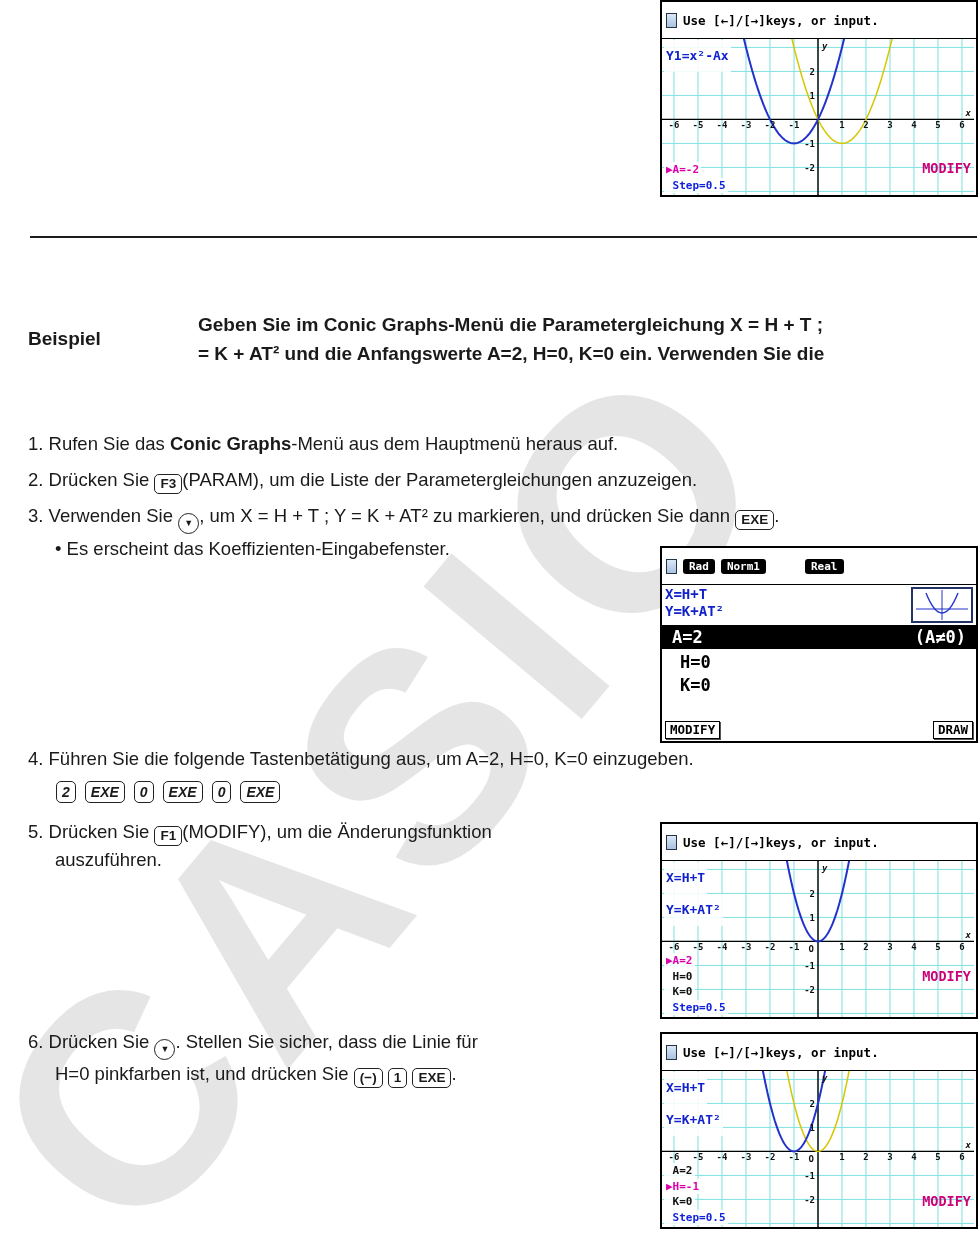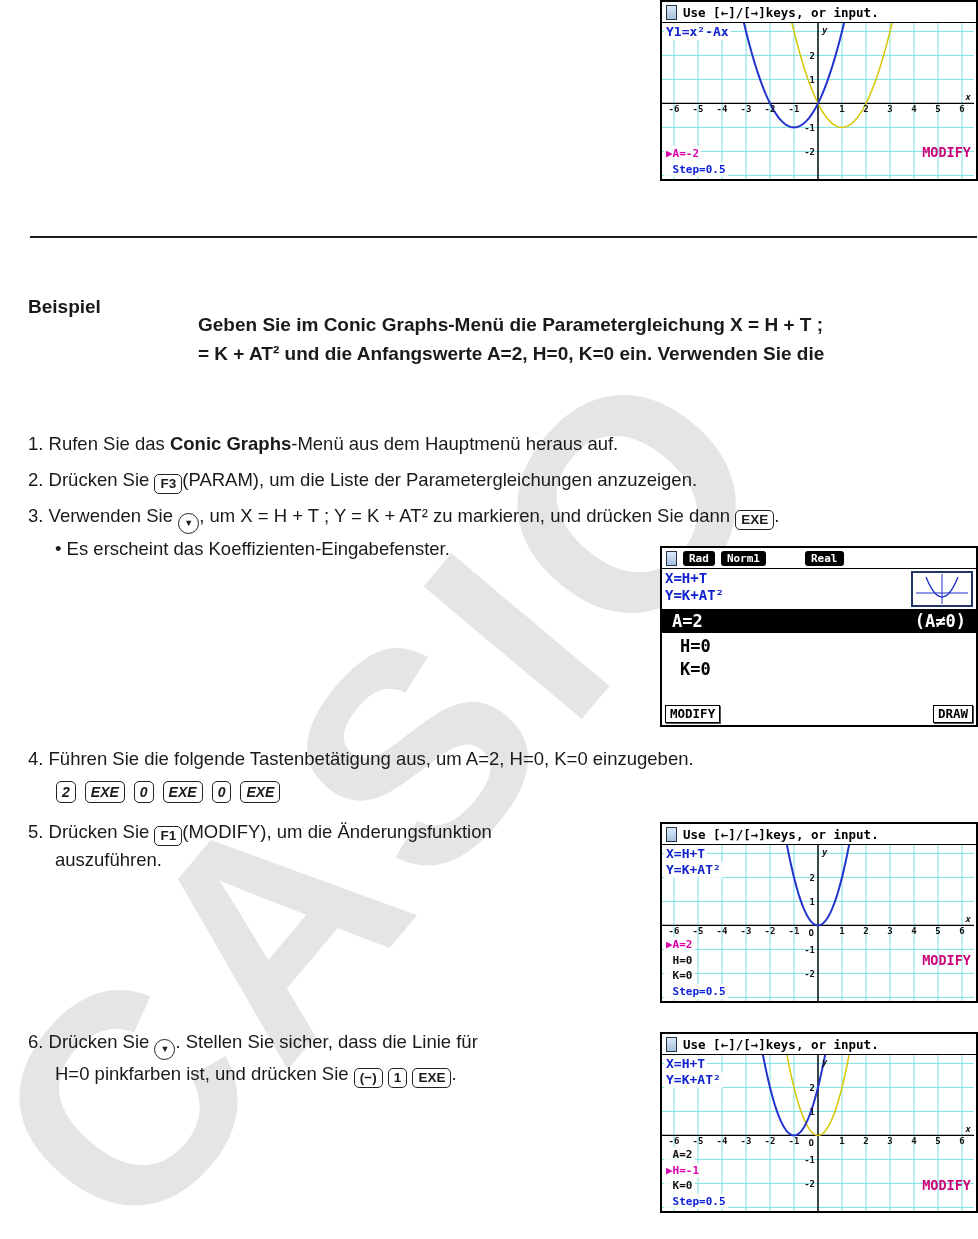--- a/index.html
+++ b/index.html
@@ -11,21 +11,21 @@
   .watermark {
     position:absolute; left:0; top:0; z-index:0;
     transform: translate(55px,1185px) rotate(-50deg);
     transform-origin:0 0;
     font-size:300px; font-weight:bold; letter-spacing:14px;
     color:rgba(150,150,150,0.25); white-space:nowrap; line-height:0;
   }
   .content { position:absolute; inset:0; z-index:1; }
   .divider { position:absolute; left:30px; top:236px; width:947px; height:2px; background:#1c1c1c; }
 
-  .example-label { position:absolute; left:28px; top:296px; font-size:19px; font-weight:bold; }
+  .example-label { position:absolute; left:28px; top:328px; font-size:19px; font-weight:bold; }
   .example-text  { position:absolute; left:198px; top:310px; width:770px; font-size:19px; font-weight:bold; line-height:29px; }
 
   .step { position:absolute; left:28px; font-size:18.5px; line-height:28px; padding-left:27px; text-indent:-27px; }
   .bullet { position:absolute; left:55px; font-size:18.5px; }
   .b { font-weight:bold; }
 
   .key {
     display:inline-block; border:1.6px solid #222; border-radius:5px;
     padding:0 5px; font-size:13.5px; font-weight:bold; line-height:18px;
     background:#fff; vertical-align:-2px; text-indent:0;
@@ -38,29 +38,29 @@
   .keysrow { position:absolute; left:56px;font-style:italic; }
   .keysrow .key { margin-right:9px; font-size:14px; line-height:20px; }
 
   
   .calc {
     position:absolute; left:660px; width:318px; background:#fff;
     border:2px solid #000; z-index:2;
     font-family:"DejaVu Sans Mono", monospace; font-weight:bold;
   }
   .calc-status {
-    height:21px; border-bottom:1px solid #000; display:flex; align-items:center;
+    height:37px; border-bottom:1px solid #000; display:flex; align-items:center;
     gap:6px; padding:0 4px; font-size:12.5px; color:#000; background:#fff;
   }
   .file-icon { width:11px; height:15px; border:1.5px solid #234; background:linear-gradient(#dce8f7,#a8c2e0); flex:0 0 auto; }
   .calc-body { position:relative; height:156px; overflow:hidden; background:#fff; }
   svg.graph { position:absolute; left:0; top:0; }
   svg.graph text { font-family:"DejaVu Sans Mono", monospace; font-size:9px; font-weight:bold; fill:#111; }
   .calc-eqs { position:absolute; left:2px; top:1px; color:#1122cc; font-size:13px; line-height:16px; }
-  .calc-eqs div { background:rgba(255,255,255,0.88); width:max-content; padding:0 2px; white-space:pre;text-align:right; }
+  .calc-eqs div { background:rgba(255,255,255,0.88); width:max-content; padding:8px 2px; white-space:pre;text-align:right; }
   .calc-params { position:absolute; left:2px; bottom:2px; font-size:11px; line-height:15.5px; }
   .calc-params div { background:rgba(255,255,255,0.85); width:max-content; padding:0 2px; white-space:pre; }
   .modify { position:absolute; right:5px; color:#cc0077; font-size:13.5px; }
 
   
   .s2-badges { display:flex; gap:6px; align-items:flex-end; }
   .s2-badges div { background:#000; color:#fff; font-size:11px; line-height:15px; padding:0 6px; border-radius:3px; }
   .s2-badges div:nth-child(3) { margin-left:33px; }
   .s2-eqs { position:absolute; left:3px; top:1px; color:#1122cc; font-size:14px; line-height:17px; }
   .s2-eqs div { white-space:pre; }

